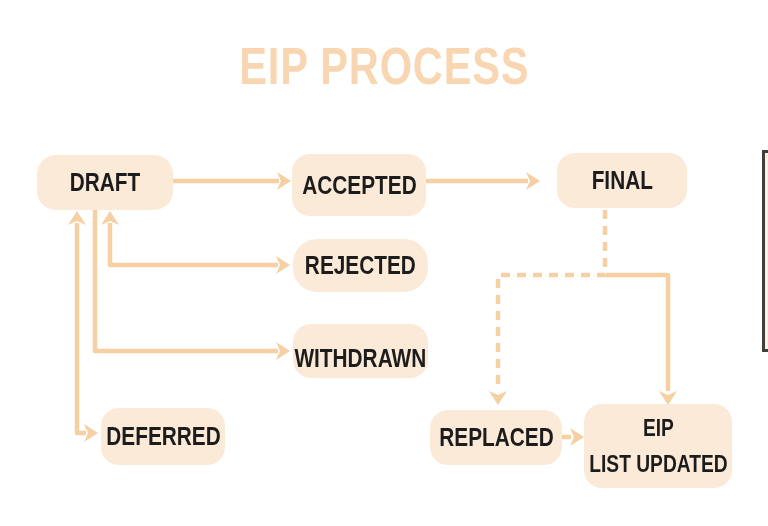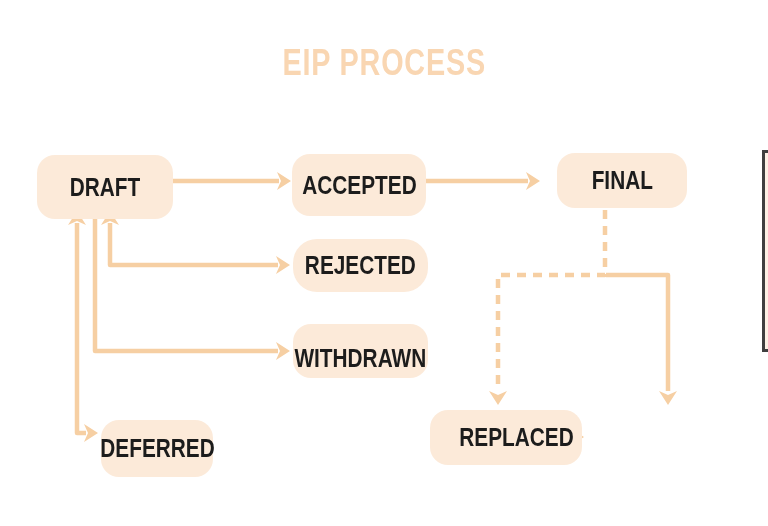--- a/index.html
+++ b/index.html
@@ -2,22 +2,22 @@
 <html><head>
 <meta charset="utf-8">
 <style>
   html,body{margin:0;padding:0;background:#fff;}
   .canvas{
     position:relative;width:768px;height:526px;background:#ffffff;
     overflow:hidden;font-family:"Liberation Sans",sans-serif;
   }
   .title{
     position:absolute;left:0;top:42px;width:100%;height:54px;
-    display:flex;align-items:flex-start;justify-content:center;
-    font-size:36px;font-weight:bold;letter-spacing:1px;white-space:nowrap;
+    display:flex;align-items:flex-end;justify-content:center;
+    font-size:52px;font-weight:bold;letter-spacing:1px;white-space:nowrap;
   }
   .title span{display:inline-block;transform:scaleX(0.8);transform-origin:center;}
   .node{
     position:absolute;border-radius:18px;
     display:flex;align-items:center;justify-content:center;
     font-weight:bold;color:var(--box-text);background:var(--box-fill);
     white-space:nowrap;text-align:center;
   }
   .node .lbl{display:inline-block;transform:scaleX(0.8);transform-origin:center;
     font-size:26px;line-height:1.5;}
@@ -62,44 +62,49 @@
     <polygon points="668,405 659,391 668,395 677,391"></polygon>
 
     <path d="M562,437 H571"></path>
     <polygon points="584,437 570,428 574,437 570,446"></polygon>
   </svg>
 
   <div class="title" style="color: rgb(249, 214, 178);">
     <span>EIP PROCESS</span>
   </div>
 
-  <div class="node" style="left:37px;top:155px;width:136px;height:64px;">
+  <div class="node" style="left:37px;top:155px;width:136px;height:55px;border-radius:19px;">
     <span class="lbl">DRAFT</span>
   </div>
 
   <div class="node" style="left:292px;top:154px;width:134px;height:62px;">
     <span class="lbl">ACCEPTED</span>
   </div>
 
   <div class="node" style="left:543px;top:153px;width:130px;height:55px;margin-left:14px;">
     <span class="lbl">FINAL</span>
   </div>
 
   <div class="node" style="left:293px;top:239px;width:135px;height:53px;border-radius:24px;">
     <span class="lbl">REJECTED</span>
   </div>
 
   <div class="node" style="left:293px;top:324px;width:135px;height:54px;align-items:flex-end;">
     <span class="lbl">WITHDRAWN</span>
   </div>
 
-  <div class="node" style="left:101px;top:408px;width:112px;height:57px;margin-top:12px;">
+  <div class="node" style="left:101px;top:408px;width:124px;height:57px;">
     <span class="lbl">DEFERRED</span>
   </div>
 
-  <div class="node" style="left:430px;top:410px;width:132px;height:55px;padding-left:20px;">
+  <div class="node" style="left:430px;top:410px;width:132px;height:55px;">
     <span class="lbl">REPLACED</span>
   </div>
 
+  <div class="node small" style="left:584px;top:404px;width:148px;height:84px;">
+    <span class="lbl"><span>EIP</span><br>
+      <span>LIST UPDATED</span>
+    </span>
+  </div>
 
   <div class="partial-box"></div>
 
 </div>
 
 </body></html>

